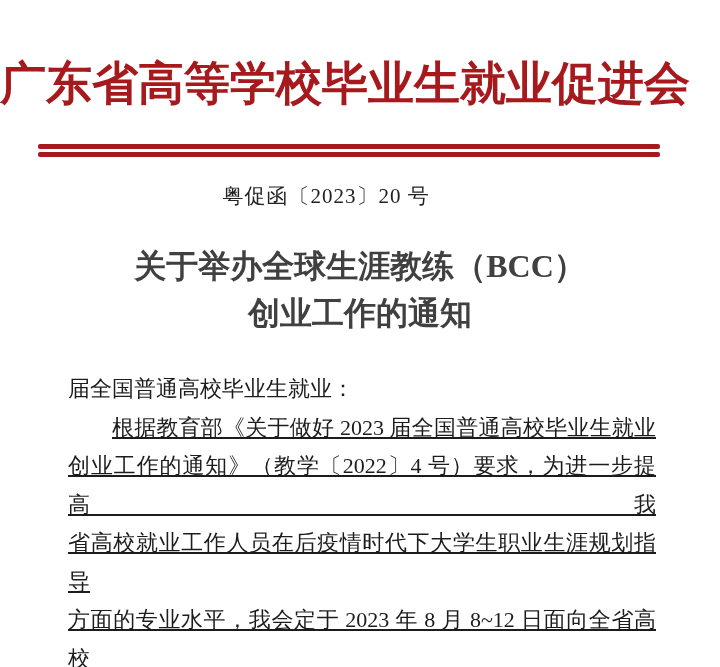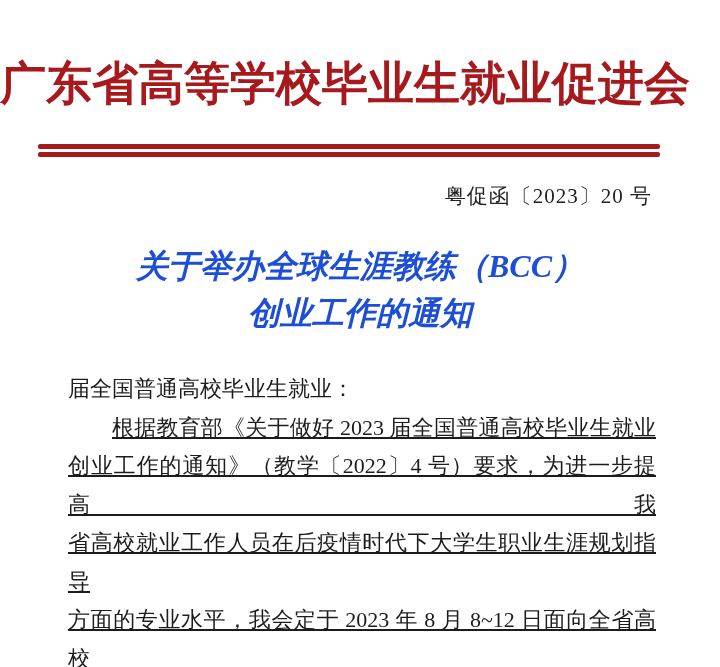--- a/index.html
+++ b/index.html
@@ -47,35 +47,34 @@
   }
   .red-rule .rule-bar-bottom {
     height: 5px;
     background: var(--accent-red, #a6191d);
     border-radius: 2px;
   }
   
   .doc-number {
     margin-top: 26px;
     padding-right: 68px;
-    text-align: right;
+    text-align: center;
     font-size: 21px;
     line-height: 26px;
     color: #222222;
     letter-spacing: 1px;
   }
   
   .doc-title {
     margin-top: 34px;
     text-align: center;
     font-weight: bold;
     font-size: 32px;
     line-height: 47px;
-    color: #1d4ed8;
-    font-style: italic;
+    color: #404040;
   }
   
   .doc-body {
     margin: 33px 64px 0 68px;
     font-size: 22px;
     color: #1c1c1c;
   }
   .doc-line {
     line-height: 38.5px;
     white-space: nowrap;

